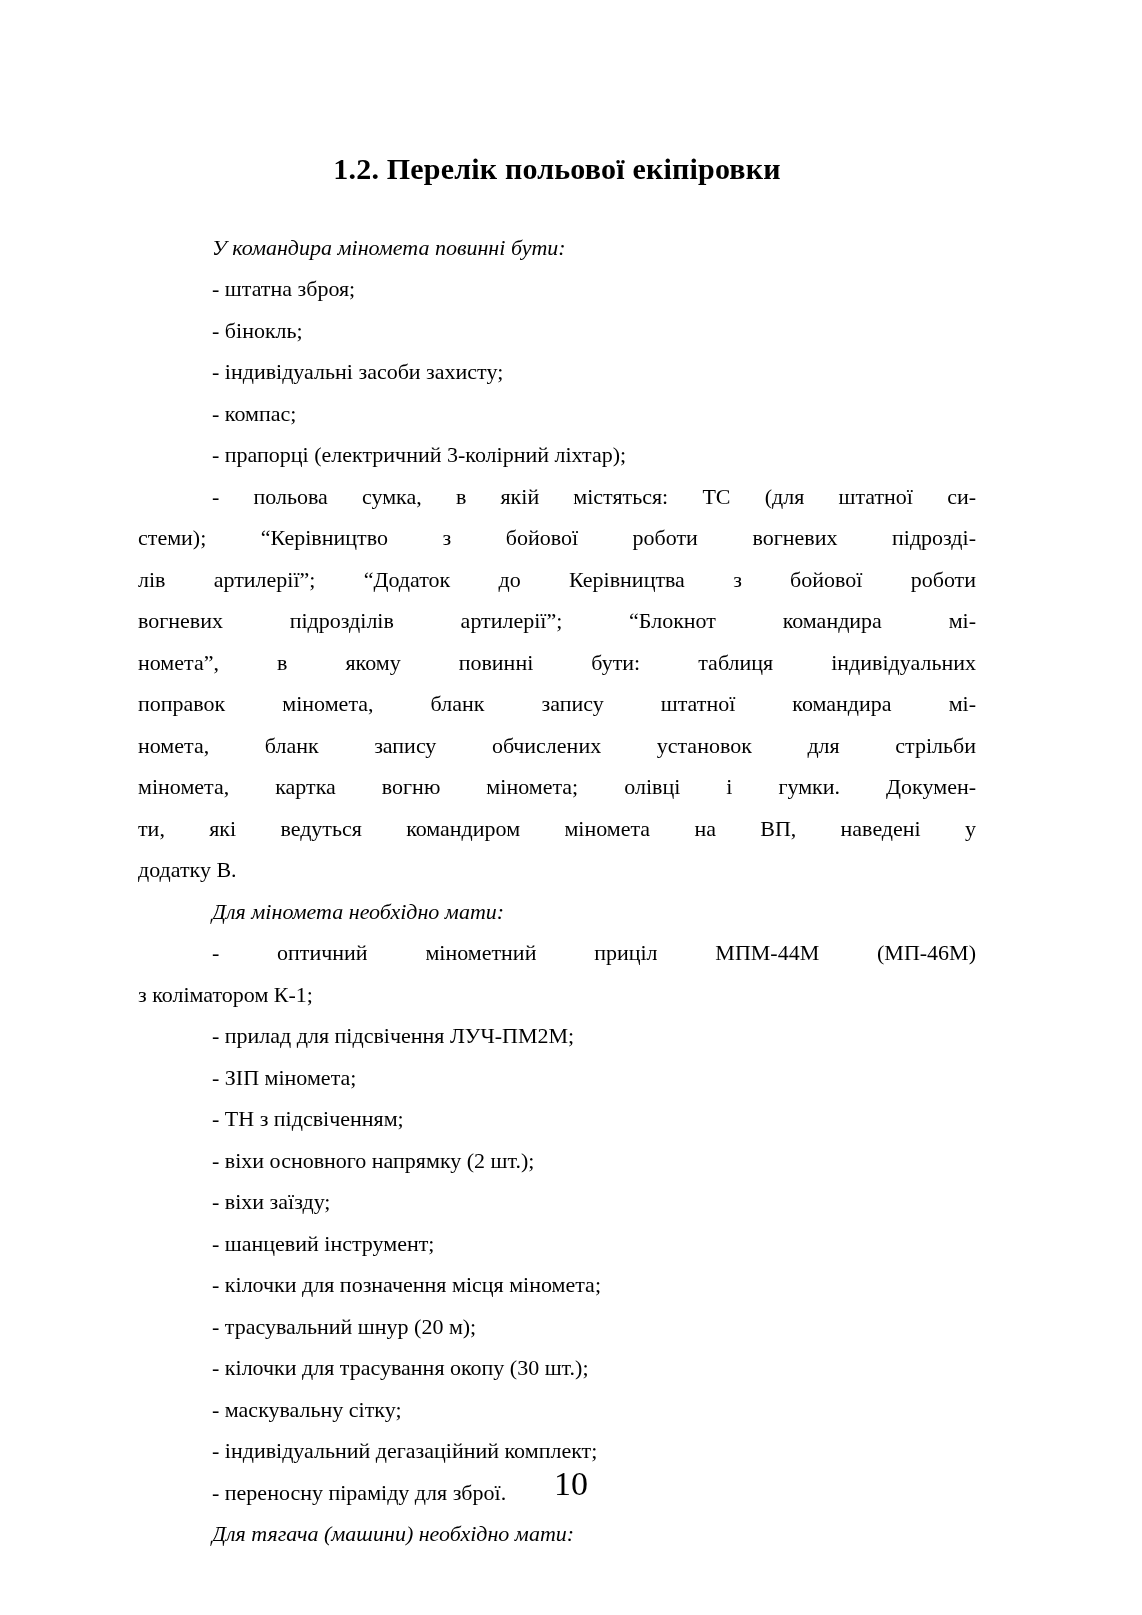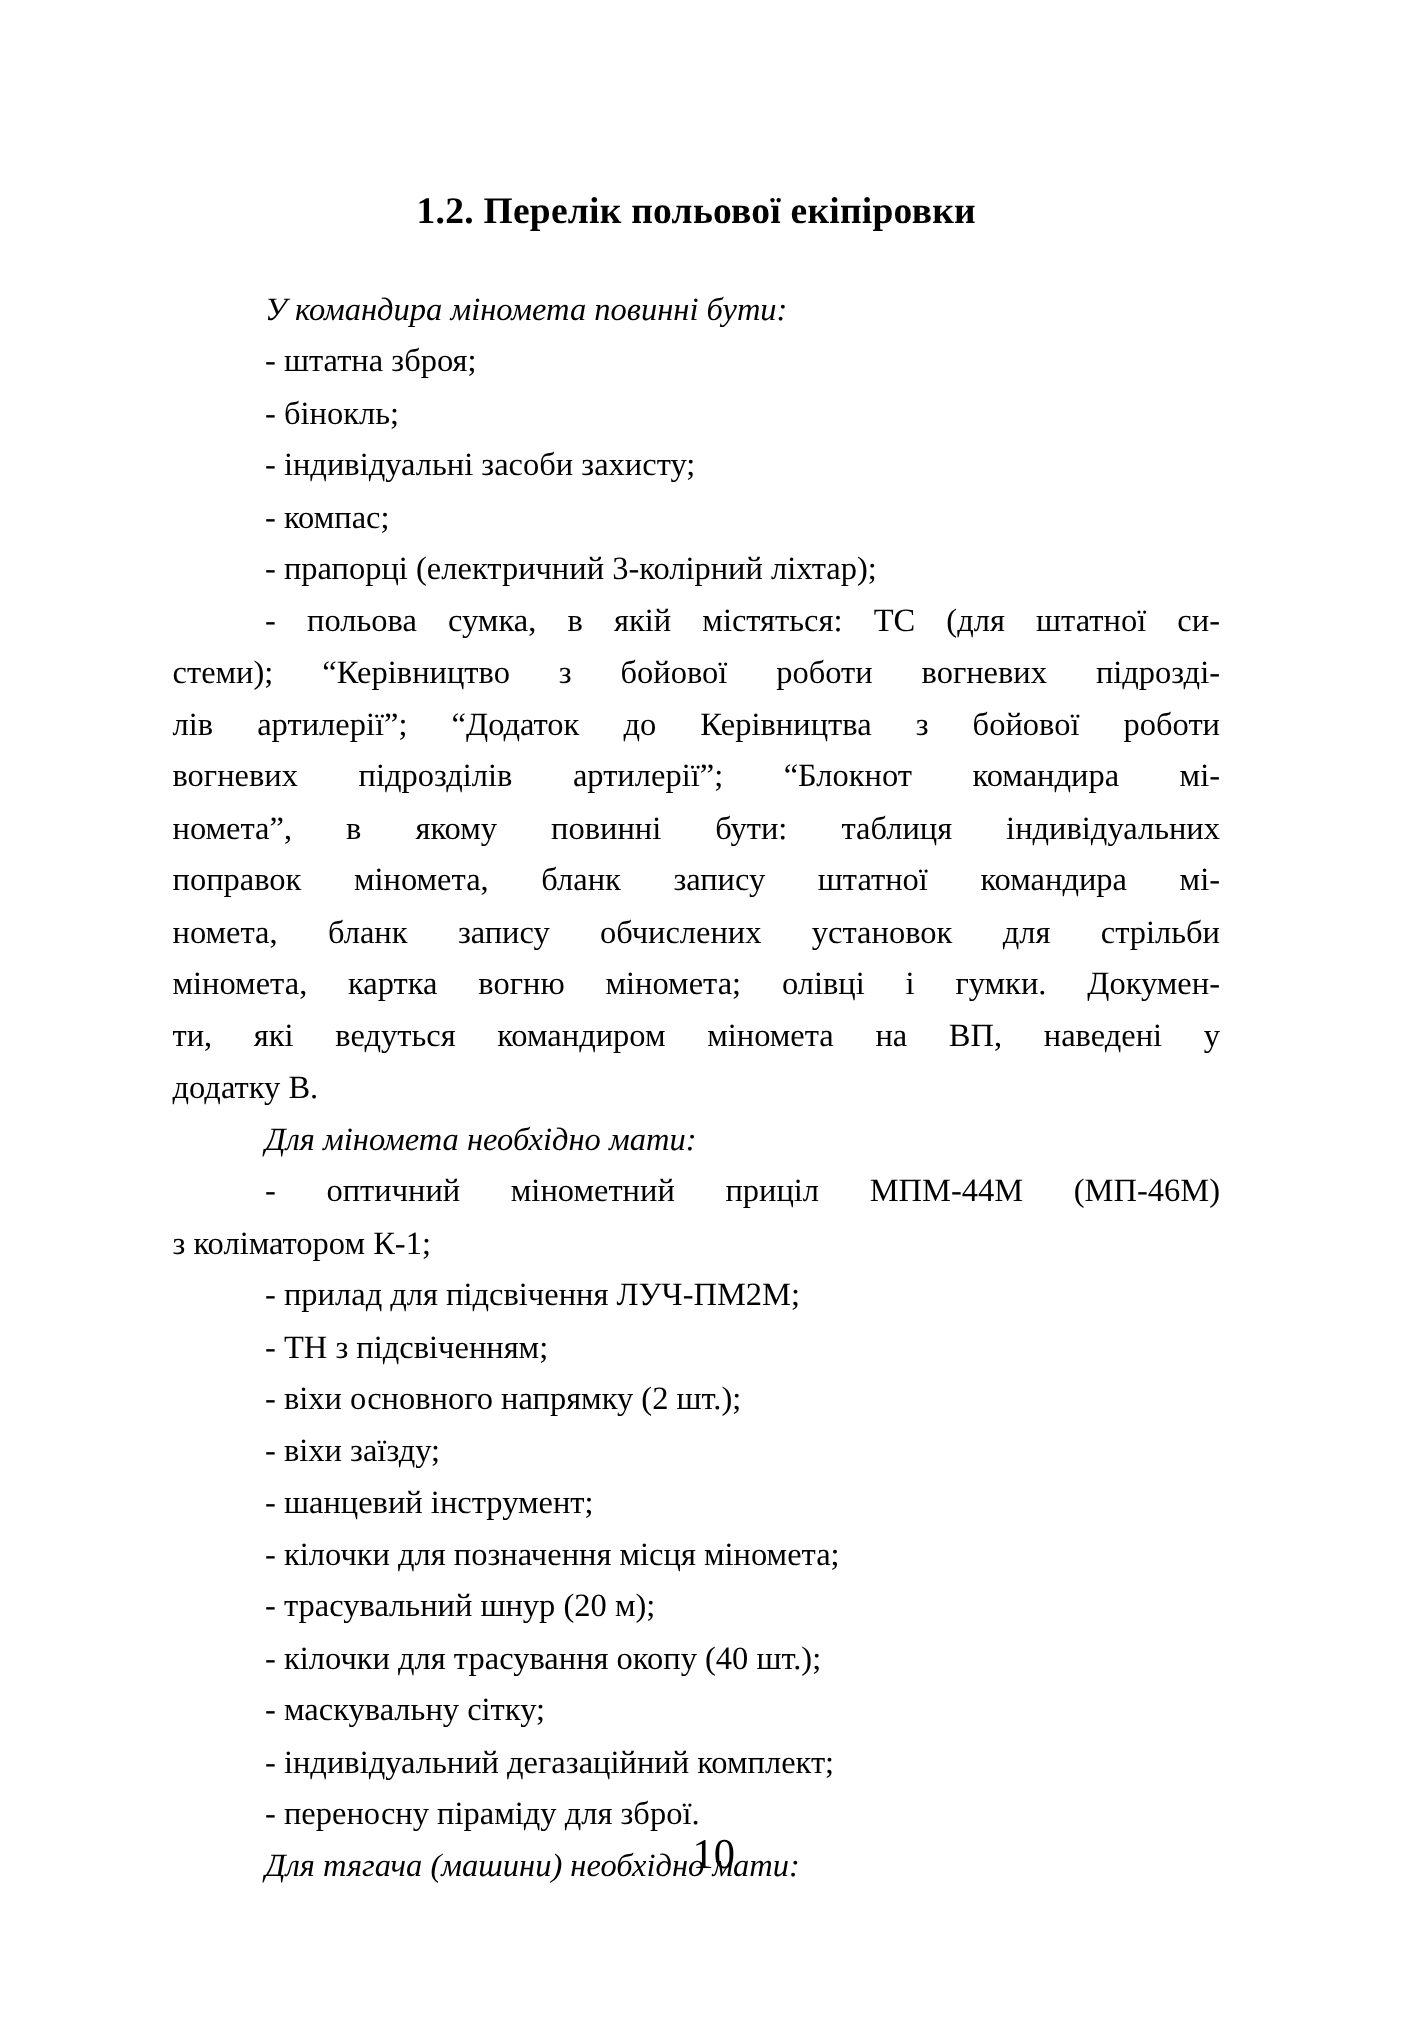--- a/index.html
+++ b/index.html
@@ -30,21 +30,21 @@
   .doc-title {
     text-align: center;
     font-size: 30px;
     font-weight: bold;
     letter-spacing: 0.2px;
     margin: 0;
     padding-top: 139px;
     line-height: 1.22;
   }
   .body-text {
-    font-size: 26px;
+    font-size: 22px;
     line-height: 41.5px;
     text-align: justify;
     text-justify: inter-word;
     margin: 0;
     -webkit-hyphens: none;
     hyphens: none;
   }
   .gap-after-title {
     height: 39px;
   }
@@ -120,27 +120,28 @@
     <div>
 
       <p class="body-text lead-in">Для міномета необхідно мати:</p>
 
       <div class="body-text">
         <span class="jline first">- оптичний мінометний приціл МПМ-44М (МП-46М)</span>
         <span class="jline last">з коліматором К-1;</span>
       </div>
 
       <p class="body-text list-item">- прилад для підсвічення ЛУЧ-ПМ2М;</p>
+      <p class="body-text list-item">- ЗІП міномета;</p>
       <p class="body-text list-item">- ТН з підсвіченням;</p>
       <p class="body-text list-item">- віхи основного напрямку (2 шт.);</p>
       <p class="body-text list-item">- віхи заїзду;</p>
       <p class="body-text list-item">- шанцевий інструмент;</p>
       <p class="body-text list-item">- кілочки для позначення місця міномета;</p>
       <p class="body-text list-item">- трасувальний шнур (20 м);</p>
-      <p class="body-text list-item">- кілочки для трасування окопу (40 шт.);</p>
+      <p class="body-text list-item">- кілочки для трасування окопу (30 шт.);</p>
       <p class="body-text list-item">- маскувальну сітку;</p>
       <p class="body-text list-item">- індивідуальний дегазаційний комплект;</p>
       <p class="body-text list-item">- переносну піраміду для зброї.</p>
 
     </div>
 
     <div>
       <p class="body-text lead-in">Для тягача (машини) необхідно мати:</p>
     </div>
 

